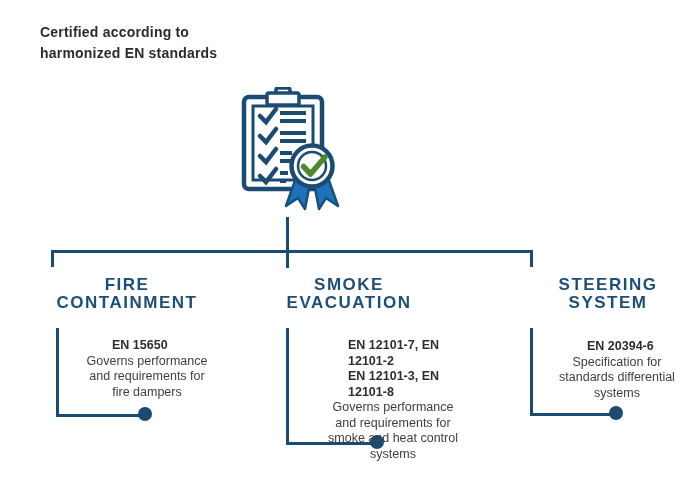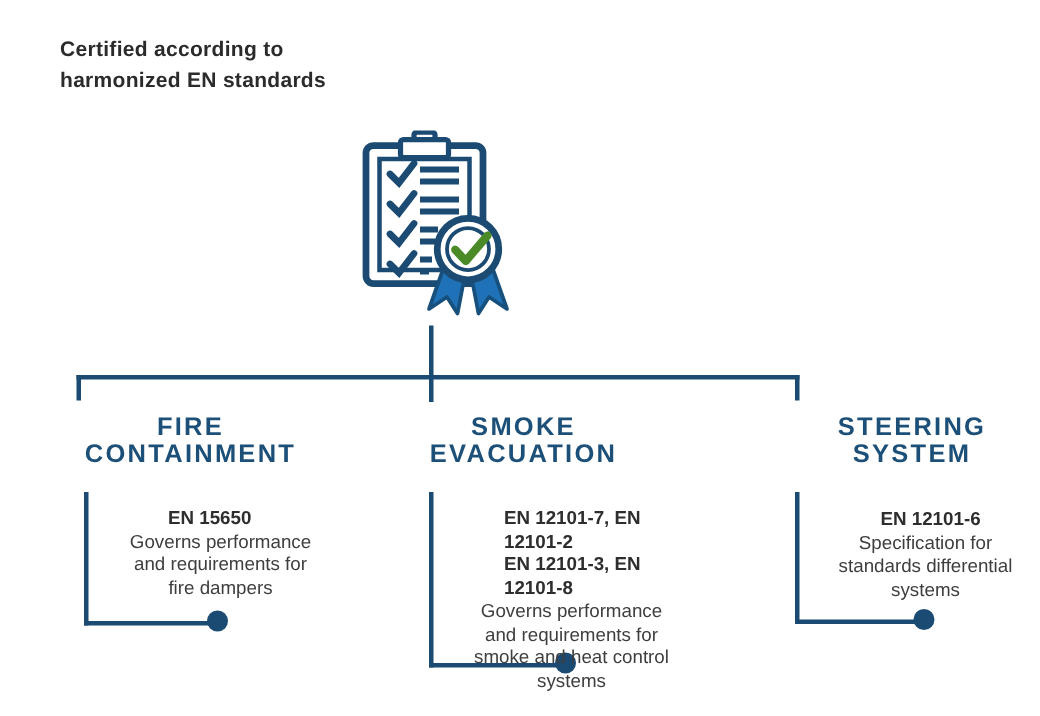--- a/index.html
+++ b/index.html
@@ -86,31 +86,31 @@
   <div class="standards">EN 15650</div>
   <div class="desc">Governs performance
 and requirements for
 fire dampers</div>
 </div>
 
 <div class="abs branch-heading" style="left:279px;width:140px;">SMOKE
 EVACUATION</div>
 <div class="abs bracket" style="left:286px;top:328px;width:90px;height:114px;"></div>
 <div class="abs dot" style="left:370px;top:435px;"></div>
-<div class="abs branch-text" style="left:296px;top:338px;width:170px;">
+<div class="abs branch-text" style="left:308px;top:338px;width:170px;">
   <div class="standards">EN 12101-7, EN 12101-2
 EN 12101-3, EN 12101-8</div>
   <div class="desc">Governs performance
 and requirements for
 smoke and heat control
 systems</div>
 </div>
 
 <div class="abs branch-heading" style="left:552px;width:112px;">STEERING
 SYSTEM</div>
 <div class="abs bracket" style="left:530px;top:328px;width:84px;height:85px;"></div>
 <div class="abs dot" style="left:609px;top:406px;"></div>
 <div class="abs branch-text" style="left:547px;top:339px;width:140px;">
-  <div class="standards">EN 12101-6</div>
+  <div class="standards">EN 20394-6</div>
   <div class="desc">Specification for
 standards differential
 systems</div>
 </div>
 
 </body></html>

